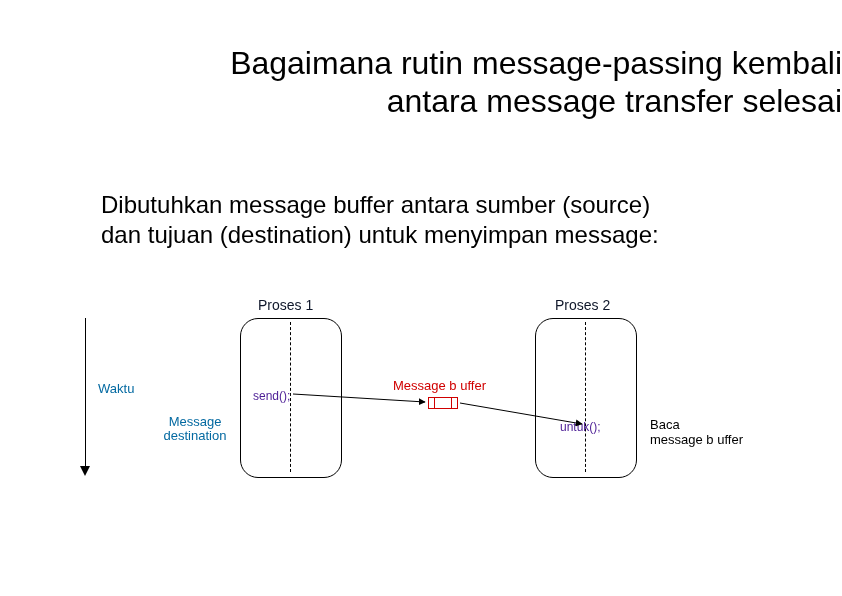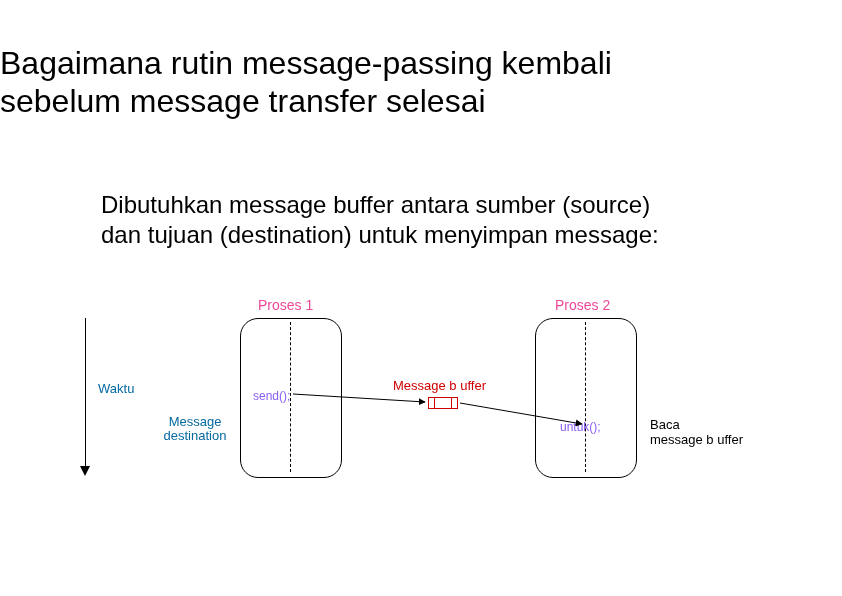--- a/index.html
+++ b/index.html
@@ -13,21 +13,21 @@
   }
   .slide {
     position: relative;
     width: 842px;
     height: 596px;
   }
   .title {
     position: absolute;
     left: 0; right: 0;
     top: 45px;
-    text-align: left;
+    text-align: right;
     font-size: 32px;
     line-height: 1.18;
     font-weight: 400;
   }
   .body-text {
     position: absolute;
     left: 70px;
     top: 190px;
     width: 700px;
     font-size: 24px;
@@ -37,21 +37,21 @@
 
   
   .diagram {
     position: absolute;
     left: 0; top: 0;
     width: 842px; height: 596px;
   }
   .proc-label {
     position: absolute;
     font-size: 14px;
-    color: #ec4899;
+    color: #0f172a;
   }
   .proc-box {
     position: absolute;
     border: 1px solid #000;
     border-radius: 18px;
     background: transparent;
   }
   .vdash {
     position: absolute;
     width: 0;
@@ -79,21 +79,21 @@
     font-size: 13px;
     line-height: 1.1;
     color: #0369a1;
   }
   .small-center {
     text-align: center;
   }
   .call-label {
     position: absolute;
     font-size: 12px;
-    color: #8b5cf6;
+    color: #4c1d95;
   }
   .msg-label {
     position: absolute;
     font-size: 13px;
     color: #d00000;
   }
   .msg-buf {
     position: absolute;
     width: 30px; height: 12px;
     border: 1px solid #d00000;
@@ -119,21 +119,21 @@
     position: absolute;
     overflow: visible;
   }
 </style>
 </head>
 <body>
 <div class="slide">
 
   <div class="title">
     <span>Bagaimana rutin message-passing kembali</span><br>
-    <span>sebelum message transfer selesai</span>
+    <span>antara message transfer selesai</span>
   </div>
 
   <div class="body-text">
     <span>Dibutuhkan message buffer antara sumber (source)</span><br>
     <span>dan tujuan (destination) untuk menyimpan message:</span>
   </div>
 
   <div class="diagram">
 
     <div class="proc-label" style="left:258px; top:297px;">Proses 1</div>

